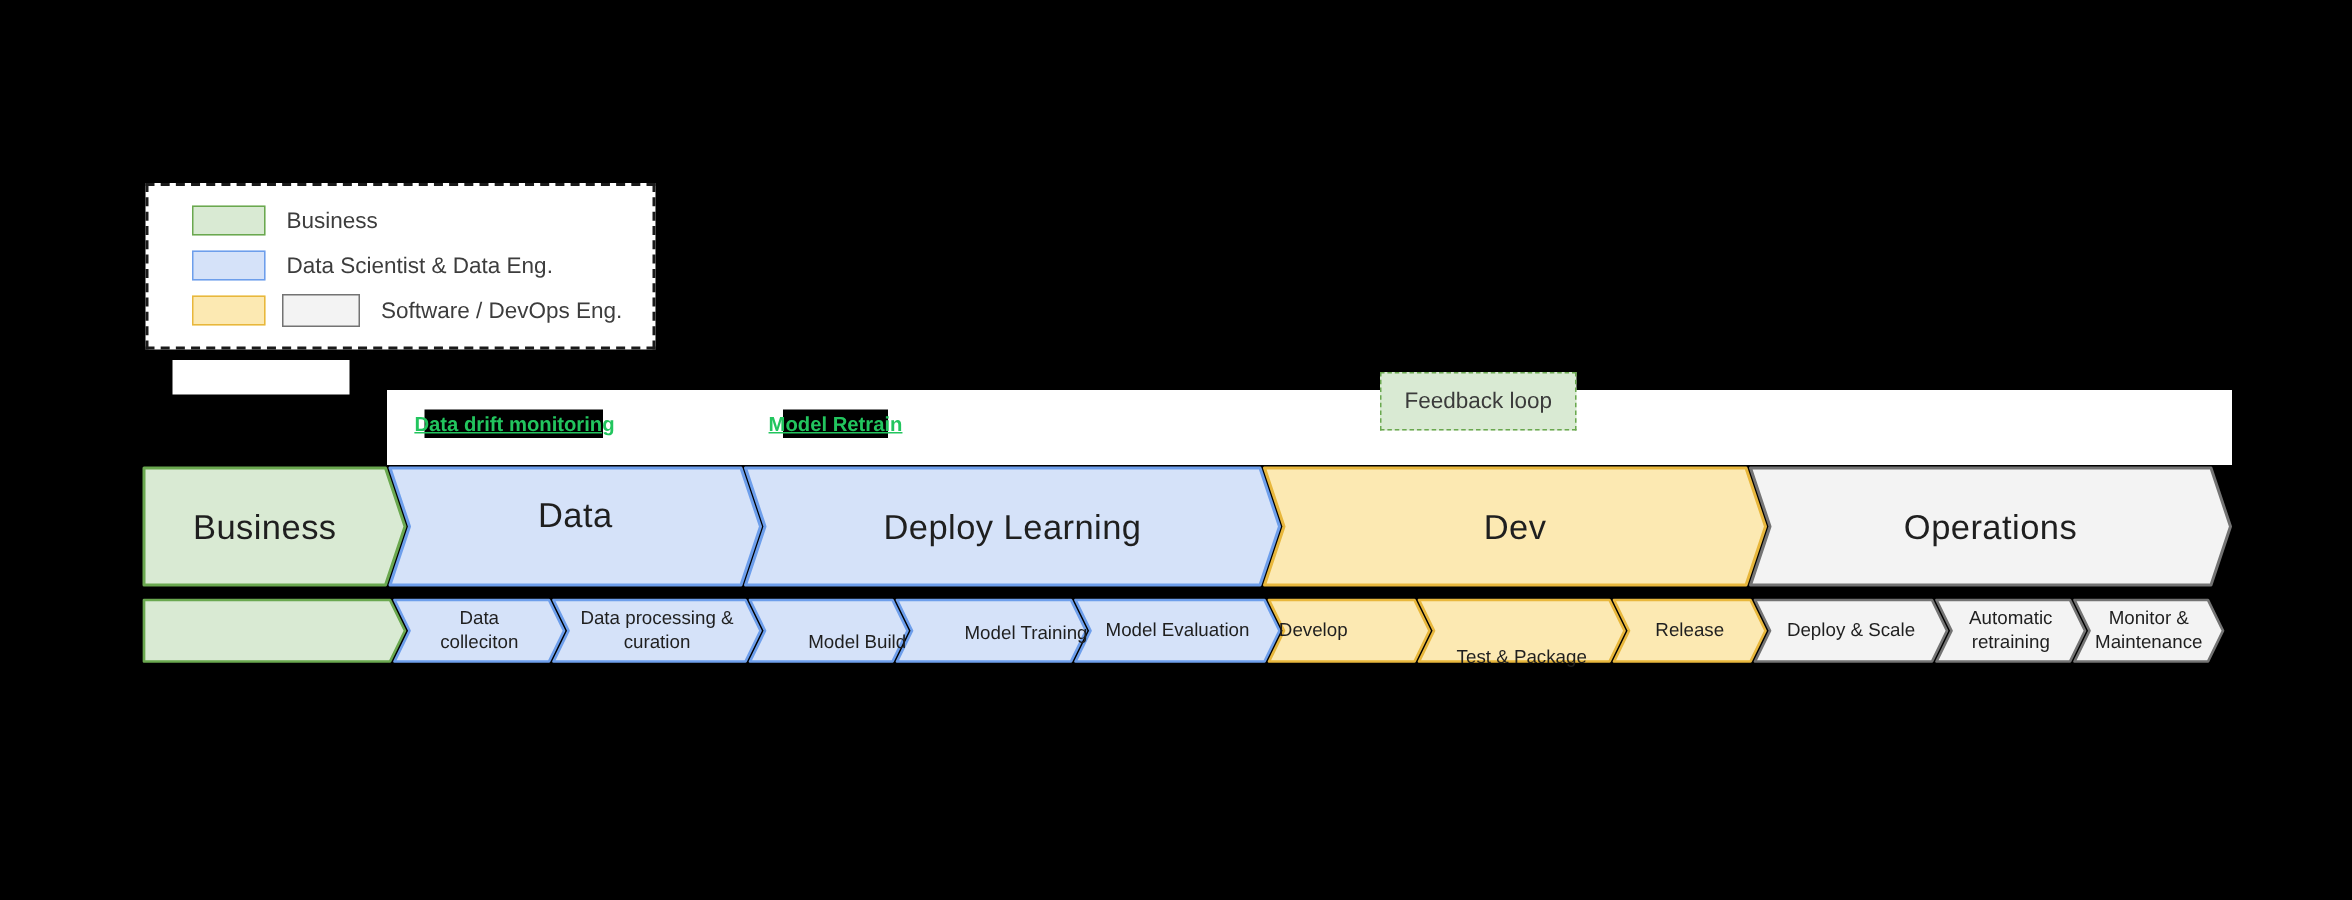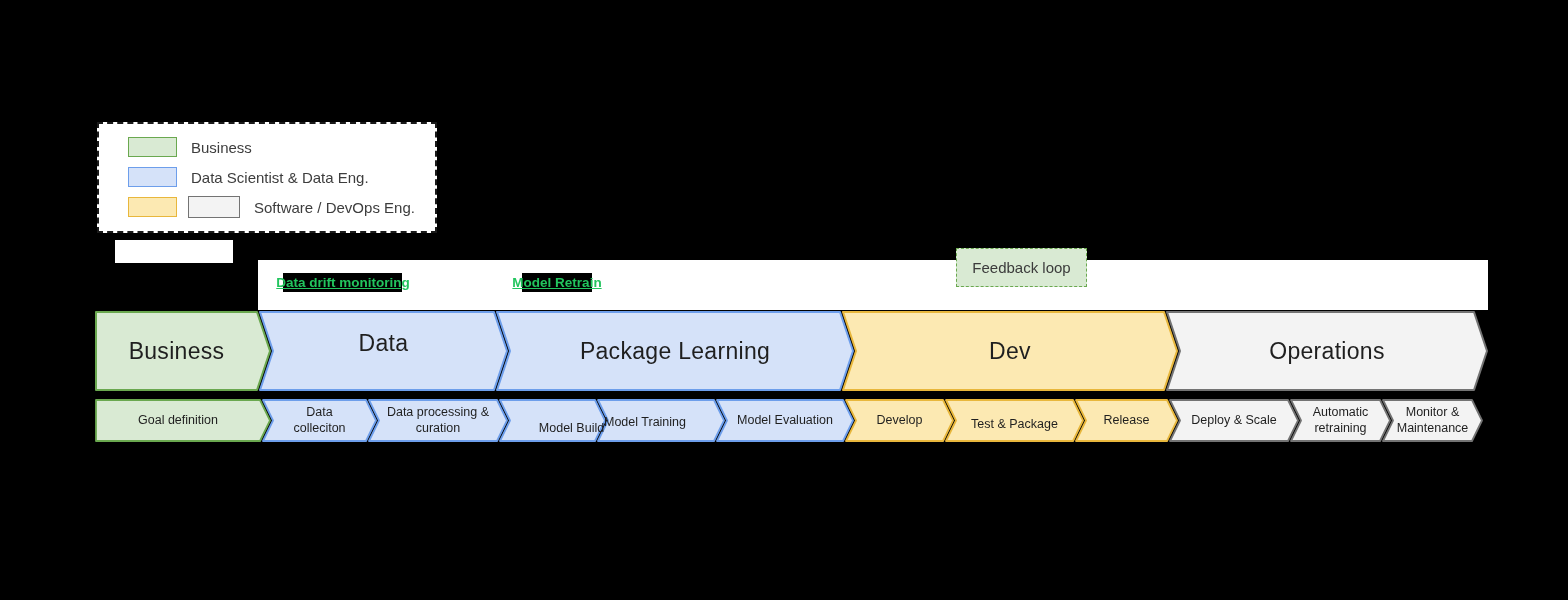--- a/index.html
+++ b/index.html
@@ -16,21 +16,21 @@
   .swatch { width:49px; height:20px; border:1.5px solid; flex:0 0 auto; }
   .swatch.second { width:52px; height:22px; margin-left:11px; }
   .legend-label { margin-left:14px; font-size:15px; color:#3d3d3d; white-space:nowrap; }
 
   
   .white-rect { position:absolute; left:115px; top:240px; width:118px; height:23px; background:#ffffff; }
   .white-strip { position:absolute; left:258px; top:260px; width:1230px; height:50px; background:#ffffff; }
 
   
   .feedback {
-    position:absolute; left:956px; top:248px; width:131px; height:39px;
+    position:absolute; left:920px; top:248px; width:131px; height:39px;
     border:1.5px dashed #6aa84f; display:flex; align-items:center; justify-content:center;
     font-size:15px; color:#3b3b3b; z-index:6;
   }
 
   
   .hl-box { position:absolute; background:#000000; z-index:5; }
   .hl-box.drift { left:283px; top:273px; width:119px; height:19px; }
   .hl-box.retrain { left:522px; top:273px; width:70px; height:19px; }
   .hl-text {
     position:absolute; top:274px; transform:translateX(-50%);
@@ -98,30 +98,29 @@
       <polygon points="846,400 943,400 953,420.5 943,441 846,441 856,420.5" fill="#fce9b2" stroke="#e8b73c" stroke-width="1.8" stroke-linejoin="round"></polygon>
       <polygon points="946,400 1073,400 1083,420.5 1073,441 946,441 956,420.5" fill="#fce9b2" stroke="#e8b73c" stroke-width="1.8" stroke-linejoin="round"></polygon>
       <polygon points="1076,400 1167,400 1177,420.5 1167,441 1076,441 1086,420.5" fill="#fce9b2" stroke="#e8b73c" stroke-width="1.8" stroke-linejoin="round"></polygon>
       <polygon points="1170,400 1288,400 1298,420.5 1288,441 1170,441 1180,420.5" fill="#f3f3f3" stroke="#737373" stroke-width="1.8" stroke-linejoin="round"></polygon>
       <polygon points="1291,400 1380,400 1390,420.5 1380,441 1291,441 1301,420.5" fill="#f3f3f3" stroke="#737373" stroke-width="1.8" stroke-linejoin="round"></polygon>
       <polygon points="1383,400 1472,400 1482,420.5 1472,441 1383,441 1393,420.5" fill="#f3f3f3" stroke="#737373" stroke-width="1.8" stroke-linejoin="round"></polygon>
     </svg>
   <div id="arrow-labels">
       <div class="arrow-label stage-lb" style="left: 96px; top: 312px; width: 161px; height: 78px;">Business</div>
       <div class="arrow-label stage-lb" style="left: 273px; top: 312px; width: 221px; height: 62px;">Data</div>
-      <div class="arrow-label stage-lb" style="left: 510px; top: 312px; width: 330px; height: 78px;">Package Learning</div>
+      <div class="arrow-label stage-lb" style="left: 510px; top: 312px; width: 330px; height: 78px;">Deploy Learning</div>
       <div class="arrow-label stage-lb" style="left: 856px; top: 312px; width: 308px; height: 78px;">Dev</div>
       <div class="arrow-label stage-lb" style="left: 1180px; top: 312px; width: 294px; height: 78px;">Operations</div>
-      <div class="arrow-label step-lb" style="left: 96px; top: 400px; width: 164px; height: 41px;">Goal definition</div>
       <div class="arrow-label step-lb" style="left: 273px; top: 400px; width: 93px; height: 41px;">Data colleciton</div>
       <div class="arrow-label step-lb" style="left: 379px; top: 400px; width: 118px; height: 41px;">Data processing &amp; curation</div>
       <div class="arrow-label step-lb" style="left: 529px; top: 400px; width: 85px; height: 58px;">Model Build</div>
-      <div class="arrow-label step-lb" style="left: 592px; top: 400px; width: 106px; height: 46px;">Model Training</div>
+      <div class="arrow-label step-lb" style="left: 631px; top: 400px; width: 106px; height: 46px;">Model Training</div>
       <div class="arrow-label step-lb" style="left: 727px; top: 400px; width: 116px; height: 41px;">Model Evaluation</div>
-      <div class="arrow-label step-lb" style="left: 856px; top: 400px; width: 87px; height: 41px;">Develop</div>
-      <div class="arrow-label step-lb" style="left: 956px; top: 404px; width: 117px; height: 41px;">Test &amp; Package</div>
+      <div class="arrow-label step-lb" style="left: 832px; top: 400px; width: 87px; height: 41px;">Develop</div>
+      <div class="arrow-label step-lb" style="left: 956px; top: 418px; width: 117px; height: 41px;">Test &amp; Package</div>
       <div class="arrow-label step-lb" style="left: 1086px; top: 393px; width: 81px; height: 55px;">Release</div>
       <div class="arrow-label step-lb" style="left: 1180px; top: 400px; width: 108px; height: 41px;">Deploy &amp; Scale</div>
       <div class="arrow-label step-lb" style="left: 1301px; top: 400px; width: 79px; height: 41px;">Automatic retraining</div>
       <div class="arrow-label step-lb" style="left: 1393px; top: 400px; width: 79px; height: 41px;">Monitor &amp; Maintenance</div>
     </div>
 
 </div>
 
 </body></html>

